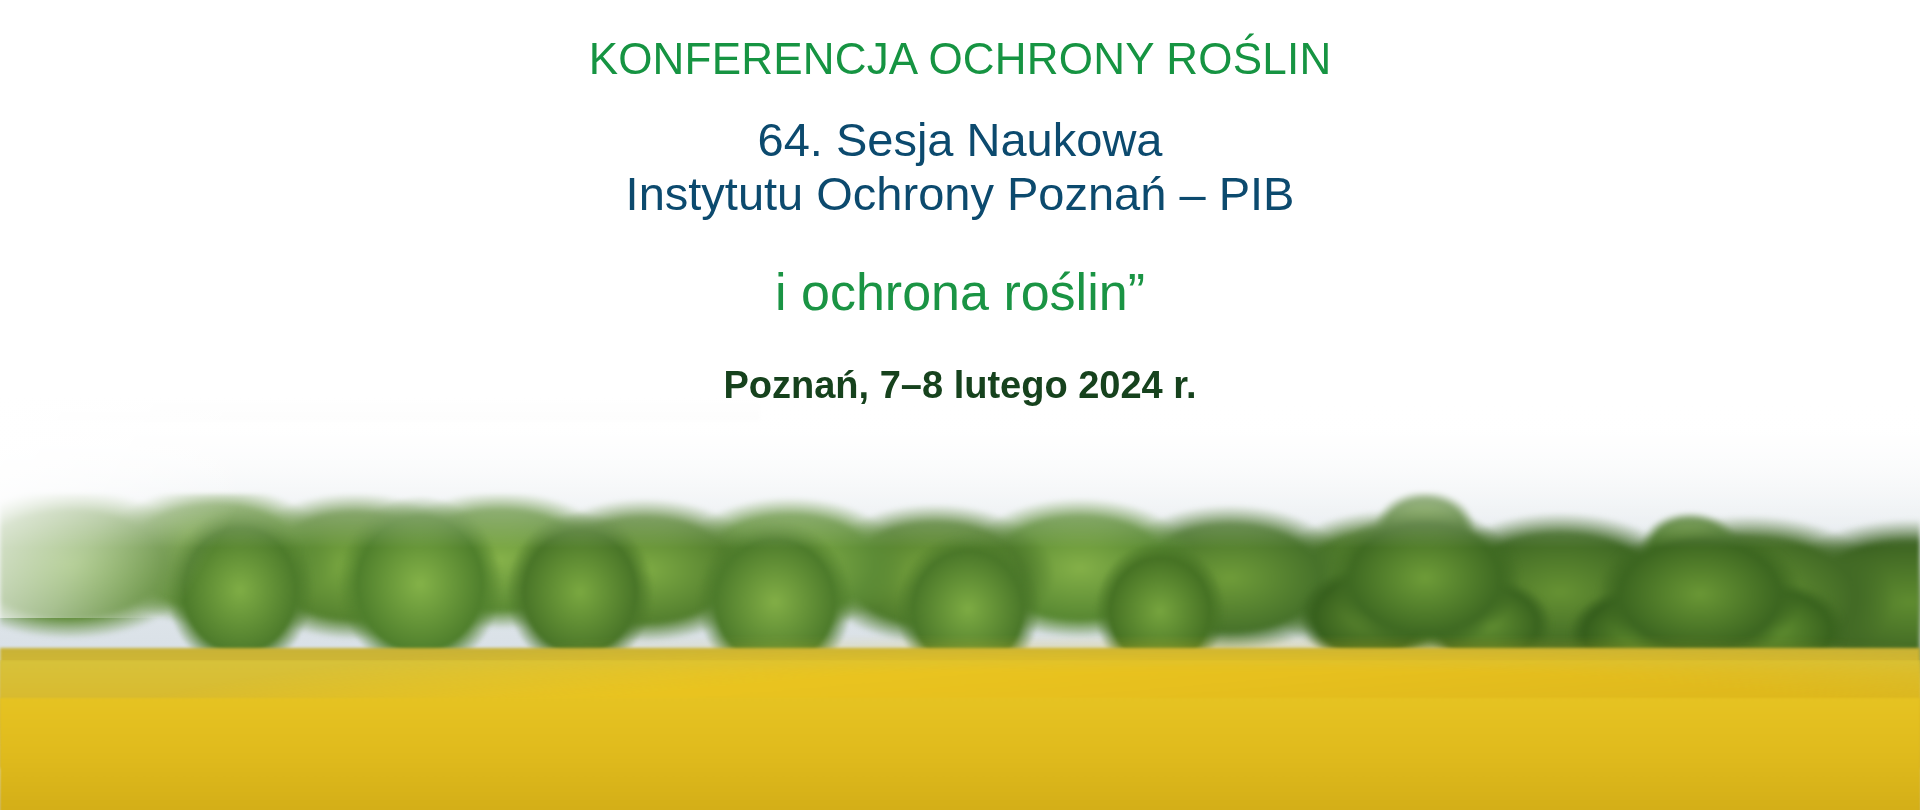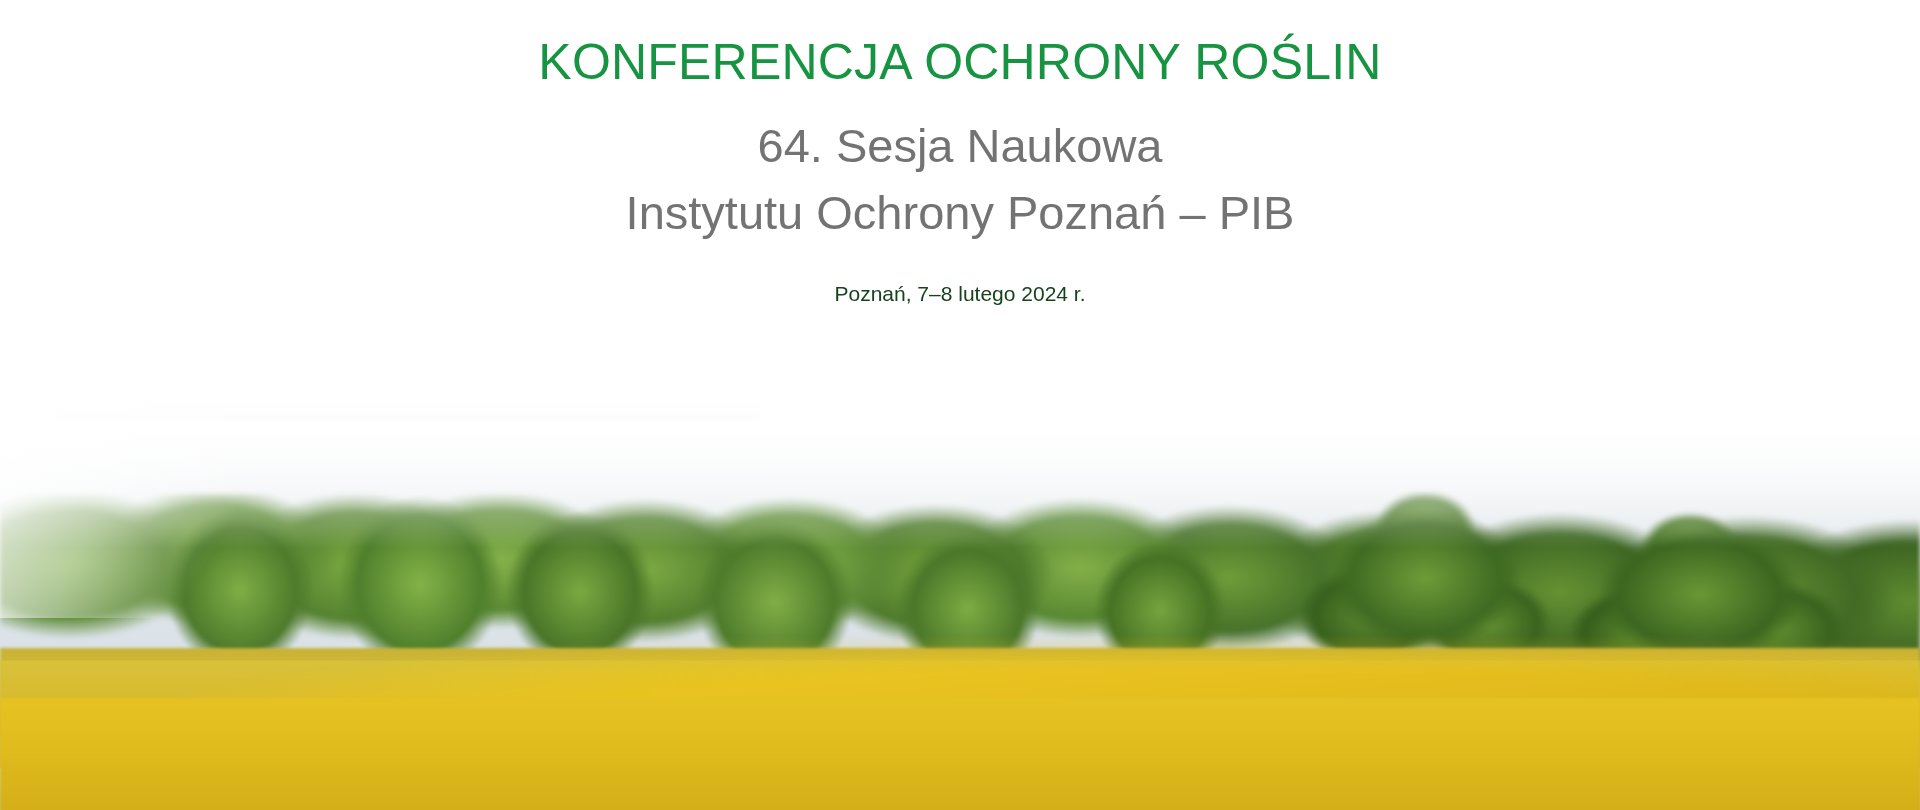--- a/index.html
+++ b/index.html
@@ -193,47 +193,47 @@
 
   
   #text-block{
     position:absolute;left:0;top:0;width:1920px;
     text-align:center;
     z-index:20;
   }
   #main-title{
     margin:0;
     padding-top:36px;
-    font-size:50px;
+    font-size:44px;
     font-weight:400;
     letter-spacing:.2px;
     line-height:1.06;
     color:#169442;
   }
   .subtitle-group{ margin-top:30px; }
   .subtitle-line{
-    margin:12px;
+    margin:0;
     font-size:47px;
     font-weight:400;
     line-height:1.16;
-    color:#737373;
+    color:#0c4a6e;
   }
   .theme-group{ margin-top:40px; }
   .theme-line{
     margin:0;
     font-size:52px;
     font-weight:400;
     line-height:1.16;
     color:#1a9444;
   }
   #date-line{
     margin:0;
     margin-top:42px;
-    font-size:21px;
-    font-weight:400;
+    font-size:38px;
+    font-weight:700;
     color:#16421d;
   }
 </style>
 </head>
 <body>
 
 <div id="slide">
 
   <div id="photo">
 
@@ -281,18 +281,19 @@
   <div id="text-block">
 
     <h1 id="main-title">KONFERENCJA OCHRONY ROŚLIN</h1>
 
     <div class="subtitle-group">
       <p class="subtitle-line">64. Sesja Naukowa</p>
       <p class="subtitle-line">Instytutu Ochrony Poznań – PIB</p>
     </div>
 
     <div class="theme-group">
+      <p class="theme-line">i ochrona roślin”</p>
     </div>
 
     <p id="date-line">Poznań, 7–8 lutego 2024 r.</p>
   </div>
 
 </div>
 
 </body></html>

